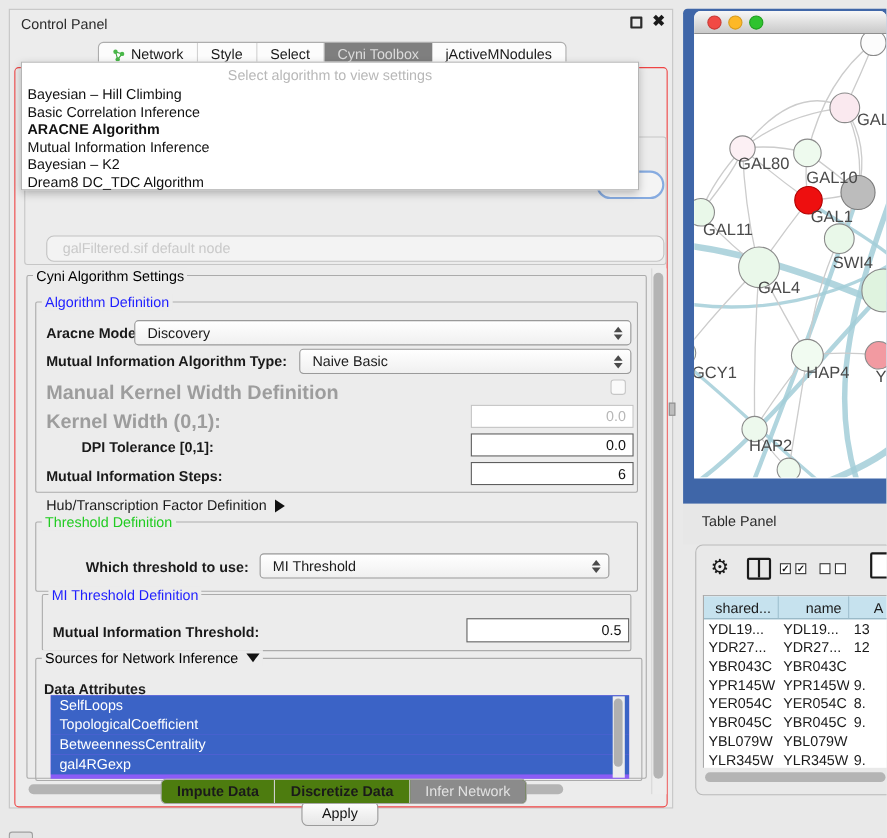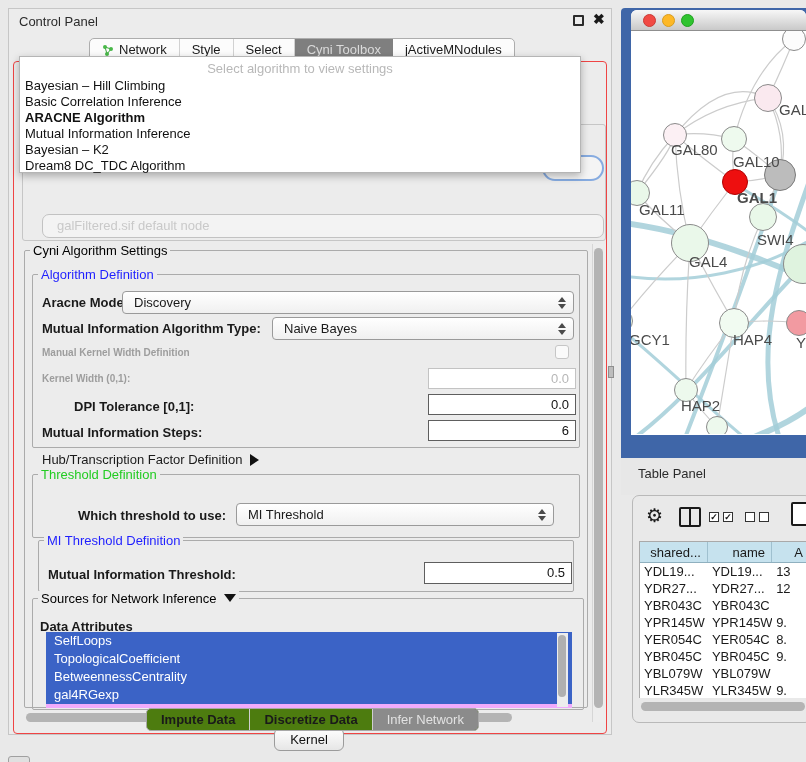--- a/index.html
+++ b/index.html
@@ -31,21 +31,21 @@
   #focus-combo { left:528px; top:93px; width:62px; height:26px; border:2px solid #86abe0;
     border-radius:13px; background:#f4f4f4; }
   #faint-combo { left:28px; top:152px; width:562px; height:24px; border:1px solid #c2c2c2;
     border-radius:7px; background:#f3f3f3; font-size:13px; line-height:22px; color:#c9c9c9;
     padding-left:14px; overflow:hidden; }
 
   
   .gbox { border:1px solid #ababab; border-radius:2px; }
   .glegend { position:absolute; font-size:13px; background:#ececec; padding:0 3px; white-space:nowrap; }
   .blab { position:absolute; font-size:13px; font-weight:bold; color:#1a1a1a; white-space:nowrap; }
-  .glab { position:absolute; font-size:10px; font-weight:bold; color:#9d9d9d; white-space:nowrap; }
+  .glab { position:absolute; font-size:18px; font-weight:bold; color:#9d9d9d; white-space:nowrap; }
   .plab { position:absolute; font-size:13px; color:#1a1a1a; white-space:nowrap; }
   .combo { position:absolute; height:23px; background:linear-gradient(#ffffff,#f0f0f0);
     border:1px solid #9a9a9a; border-radius:4px; font-size:13px; color:#1a1a1a;
     line-height:21px; padding-left:11px; }
   .spin { position:absolute; right:7px; top:4px; width:9px; height:14px; }
   .spin:before, .spin:after { content:""; position:absolute; left:1px; border-left:4px solid transparent;
     border-right:4px solid transparent; }
   .spin:before { top:1px; border-bottom:5px solid #4a4a4a; }
   .spin:after  { bottom:1px; border-top:5px solid #4a4a4a; }
   .tfield { position:absolute; height:21px; background:#fff; font-size:13px; line-height:19px;
@@ -55,21 +55,21 @@
   .chk { position:absolute; width:14px; height:14px; border:1px solid #c6c6c6; border-radius:3px; background:#fafafa; }
   .tri-r { display:inline-block; width:0; height:0; border-top:6px solid transparent;
     border-bottom:6px solid transparent; border-left:9px solid #111; margin-left:8px; vertical-align:-2px; }
   .tri-d { display:inline-block; width:0; height:0; border-left:6px solid transparent;
     border-right:6px solid transparent; border-top:8px solid #111; margin-left:7px; vertical-align:1px; }
 
   .vsb-track { left:578px; top:182px; width:14px; height:478px; background:#ededed; border-left:1px solid #d6d6d6; }
   .vsb-thumb { left:580px; top:186px; width:9px; height:460px; background:#b4b4b4; border-radius:5px; }
   .hsb-thumb { left:12px; top:651px; width:486px; height:9px; background:#b4b4b4; border-radius:5px; }
 
-  #attr-list { left:32px; top:570px; width:526px; height:76px; background:#f0abfc; overflow:hidden; }
+  #attr-list { left:32px; top:570px; width:526px; height:76px; background:#8b5cf6; overflow:hidden; }
   .attr-item { height:18px; color:#fff; font-size:13px; line-height:18px; padding-left:8px; }
   #attr-sb-track { left:543px; top:571px; width:11px; height:74px; background:#ededed; }
   #attr-sb-thumb { left:544px; top:573px; width:8px; height:62px; background:#b0b0b0; border-radius:4px; }
 
   #apply-btn { left:260px; top:666px; width:70px; height:23px; border:1px solid #9b9b9b; border-radius:6px;
     background:linear-gradient(#fefefe,#e6e6e6); font-size:13px; color:#111; text-align:center; line-height:21px; }
 
   #bottom-tabbar { left:137px; top:699px; height:23px; display:flex; background:#4d7c0f;
     border:1px solid #a8a8a8; border-radius:5px; overflow:hidden; }
   .btab { display:flex; align-items:center; padding:0 14px; font-size:13px; font-weight:bold; color:#1a1a1a;
@@ -138,21 +138,21 @@
       <div class="glegend" style="left:24px;top:205px;color:#1f1fff;">Algorithm Definition</div>
 
       <div class="blab" style="left:28px;top:233px;">Aracne Mode:</div>
       <div class="combo" style="left:108px;top:229px;width:452px;">
         <span>Discovery</span>
         <span class="spin"></span>
       </div>
 
       <div class="blab" style="left:28px;top:259px;">Mutual Information Algorithm Type:</div>
       <div class="combo" style="left:258px;top:255px;width:302px;">
-        <span>Naive Bayes</span>
+        <span>Naive Basic</span>
         <span class="spin"></span>
       </div>
 
       <div class="glab" style="left:28px;top:285px;">Manual Kernel Width Definition</div>
       <span class="chk" style="left:541px;top:283px;"></span>
 
       <div class="glab" style="left:28px;top:311px;">Kernel Width (0,1):</div>
       <div class="tfield off" style="left:414px;top:306px;width:148px;">0.0</div>
 
       <div class="blab" style="left:28px;top:337px;padding-left:32px;">DPI Tolerance [0,1]:</div>
@@ -189,21 +189,21 @@
           <div class="attr-item" style="background: rgb(59, 99, 198);">BetweennessCentrality</div>
           <div class="attr-item" style="background: rgb(59, 99, 198);">gal4RGexp</div>
         </div>
       <div id="attr-sb-track" class="abs"></div>
       <div id="attr-sb-thumb" class="abs"></div>
 
       <div class="abs vsb-track"></div>
       <div class="abs vsb-thumb"></div>
       <div class="abs hsb-thumb"></div>
 
-      <div id="apply-btn" class="abs">Kernel</div>
+      <div id="apply-btn" class="abs">Apply</div>
     </div>
 
     <div id="tabbar" class="abs">
         <div class="tab">
           <svg class="net-ic" viewBox="0 0 12 12">
             <path d="M3,3 L9,5 L5,10 Z" fill="none" stroke="#3aa53a"></path>
             <circle cx="3" cy="3" r="2" fill="#49b849"></circle>
             <circle cx="9" cy="5" r="2" fill="#49b849"></circle>
             <circle cx="5" cy="10" r="2" fill="#49b849"></circle>
           </svg>
@@ -294,21 +294,21 @@
           <div class="node" style="left: 40px; top: 193px; height: 38px; width: 38px; background: rgb(234, 248, 234);"></div>
           <div class="node" style="left: 152px; top: 213px; height: 40px; width: 40px; background: rgb(223, 243, 223);"></div>
           <div class="node" style="left: 88px; top: 277px; height: 30px; width: 30px; background: rgb(241, 251, 241);"></div>
           <div class="node" style="left: 155px; top: 279px; height: 26px; width: 26px; background: rgb(242, 154, 161);"></div>
           <div class="node" style="left: -22px; top: 278px; height: 24px; width: 24px; background: rgb(233, 248, 233);"></div>
           <div class="node" style="left: 43px; top: 347px; height: 24px; width: 24px; background: rgb(237, 249, 237);"></div>
           <div class="node" style="left: 75px; top: 385px; height: 22px; width: 22px; background: rgb(237, 249, 237);"></div>
           <div class="nlabel" style="left: 148px; top: 70px;">GAL</div>
           <div class="nlabel" style="left: 40px; top: 110px;">GAL80</div>
           <div class="nlabel" style="left: 102px; top: 122px;">GAL10</div>
-          <div class="nlabel" style="left: 106px; top: 158px; font-weight: bold;">GAL1</div>
+          <div class="nlabel" style="left: 106px; top: 158px;">GAL1</div>
           <div class="nlabel" style="left: 8px; top: 170px;">GAL11</div>
           <div class="nlabel" style="left: 126px; top: 200px;">SWI4</div>
           <div class="nlabel" style="left: 58px; top: 222px;">GAL4</div>
           <div class="nlabel" style="left: 102px; top: 300px;">HAP4</div>
           <div class="nlabel" style="left: 165px; top: 303px;">Y</div>
           <div class="nlabel" style="left: -2px; top: 300px;">GCY1</div>
           <div class="nlabel" style="left: 50px; top: 366px;">HAP2</div>
         </div>
     </div>
   </div>

